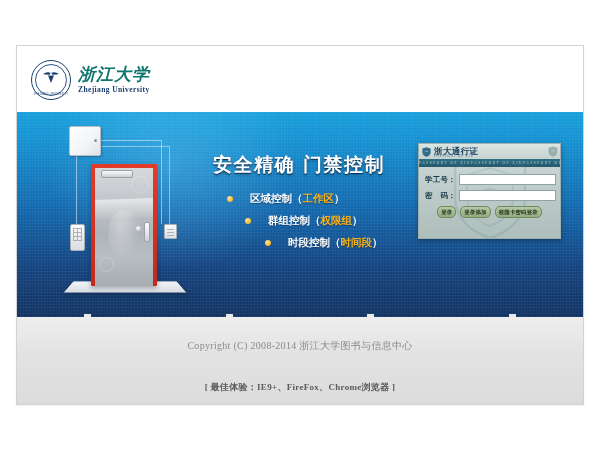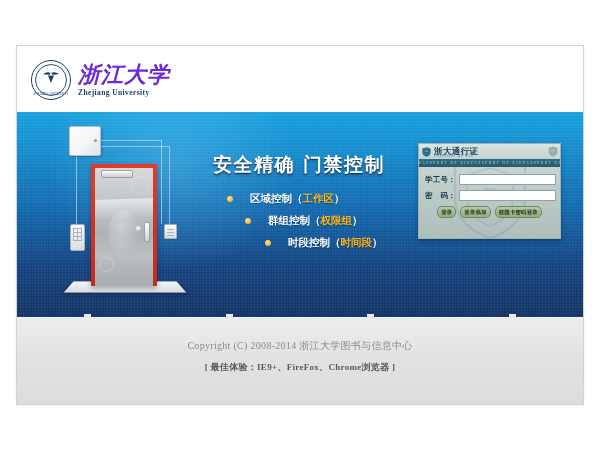--- a/index.html
+++ b/index.html
@@ -77,23 +77,23 @@
     white-space: nowrap;
   }
 
   .brand-names {
     display: flex;
     flex-direction: column;
     justify-content: center;
     line-height: 1;
   }
   .brand-cn {
-    font-size: 22px;
-    font-weight: bold;
-    color: #6d28d9;
+    font-size: 17px;
+    font-weight: bold;
+    color: #0f766e;
     font-style: italic;
     letter-spacing: 1px;
     font-family: "DejaVu Sans", "Liberation Sans", sans-serif;
   }
   .brand-en {
     font-size: 7.5px;
     color: #1b3f6e;
     letter-spacing: 0.4px;
     margin-top: 3px;
     font-family: "Liberation Serif", serif;
@@ -478,21 +478,21 @@
     box-sizing: border-box;
     padding-top: 22px;
   }
   .copyright {
     font-size: 10px;
     color: #8c8c8c;
     font-family: Liberation Serif, serif;
     letter-spacing: 0.3px;
   }
   .browser-note {
-    margin-top: 8px;
+    margin-top: 28px;
     font-size: 9px;
     color: #5b5b5b;
     font-weight: bold;
     font-family: "Liberation Serif", serif;
     letter-spacing: 0.3px;
   }
 </style>
 </head>
 <body>
 

